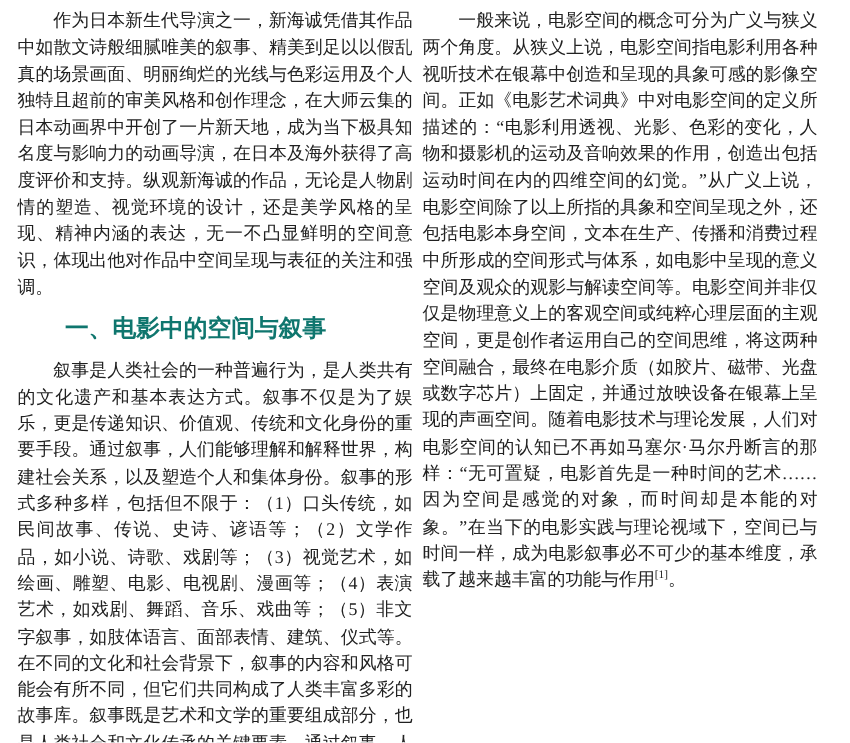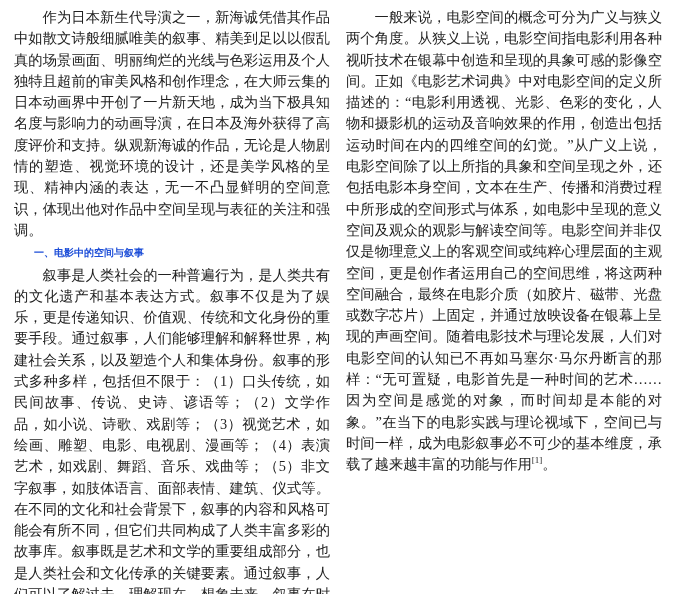--- a/index.html
+++ b/index.html
@@ -14,42 +14,41 @@
     box-sizing: border-box;
     background: #ffffff;
     padding: 7px 14px 0 14px;
     display: flex;
     gap: 8px;
     overflow: hidden;
     font-family: "Liberation Serif", "DejaVu Serif", serif;
     color: #212121;
     font-size: 14.3px;
     line-height: 21.3px;
-    justify-content: space-between;
   }
   .column {
     width: 316px;
     flex: 0 0 316px;
     text-align: justify;
     text-justify: inter-ideograph;
   }
   .para {
     margin: 0;
     word-break: break-all;
   }
   .indent {
     text-indent: 2em;
   }
   .section-heading {
     font-family: "DejaVu Sans", "Liberation Sans", sans-serif;
     font-weight: 700;
-    font-size: 10px;
+    font-size: 19px;
     line-height: 21.3px;
-    color: #1d4ed8;
-    margin: 1px 0;
+    color: #0f766e;
+    margin: 12px 0;
     text-indent: 2em;
   }
   .citation {
     font-size: 9px;
     line-height: 0;
     vertical-align: super;
   }
 </style>
 </head>
 <body>

